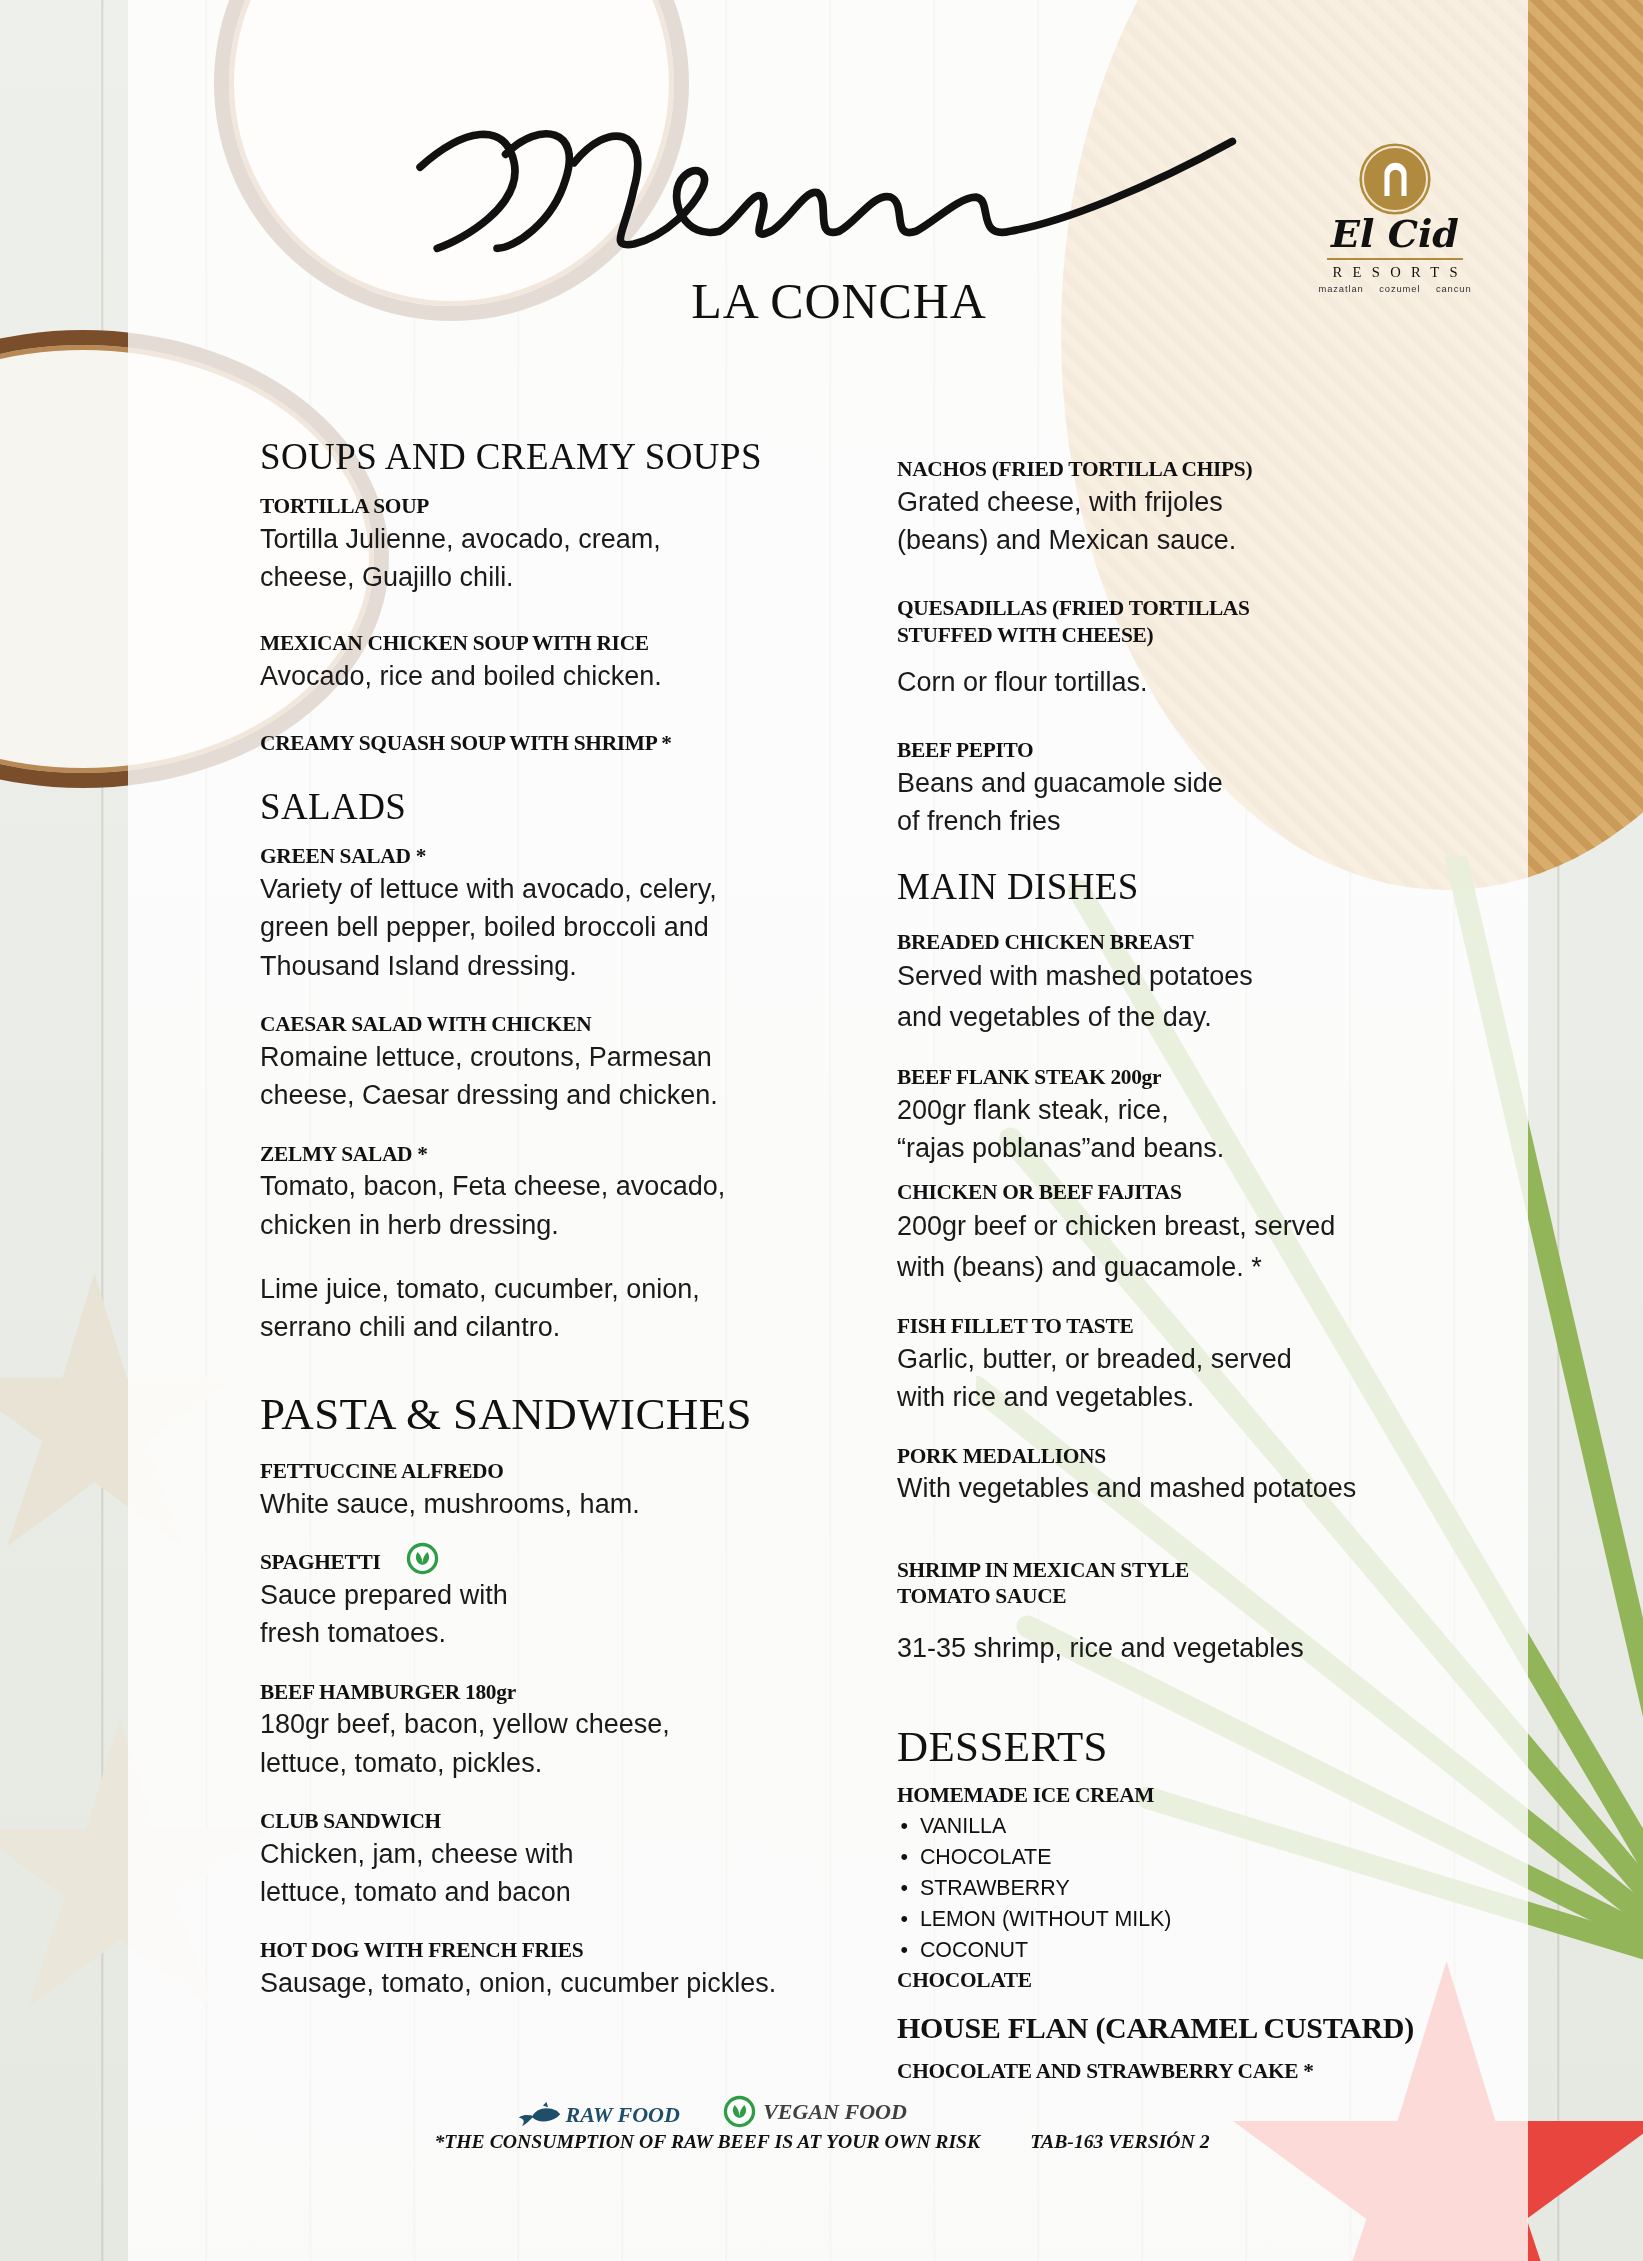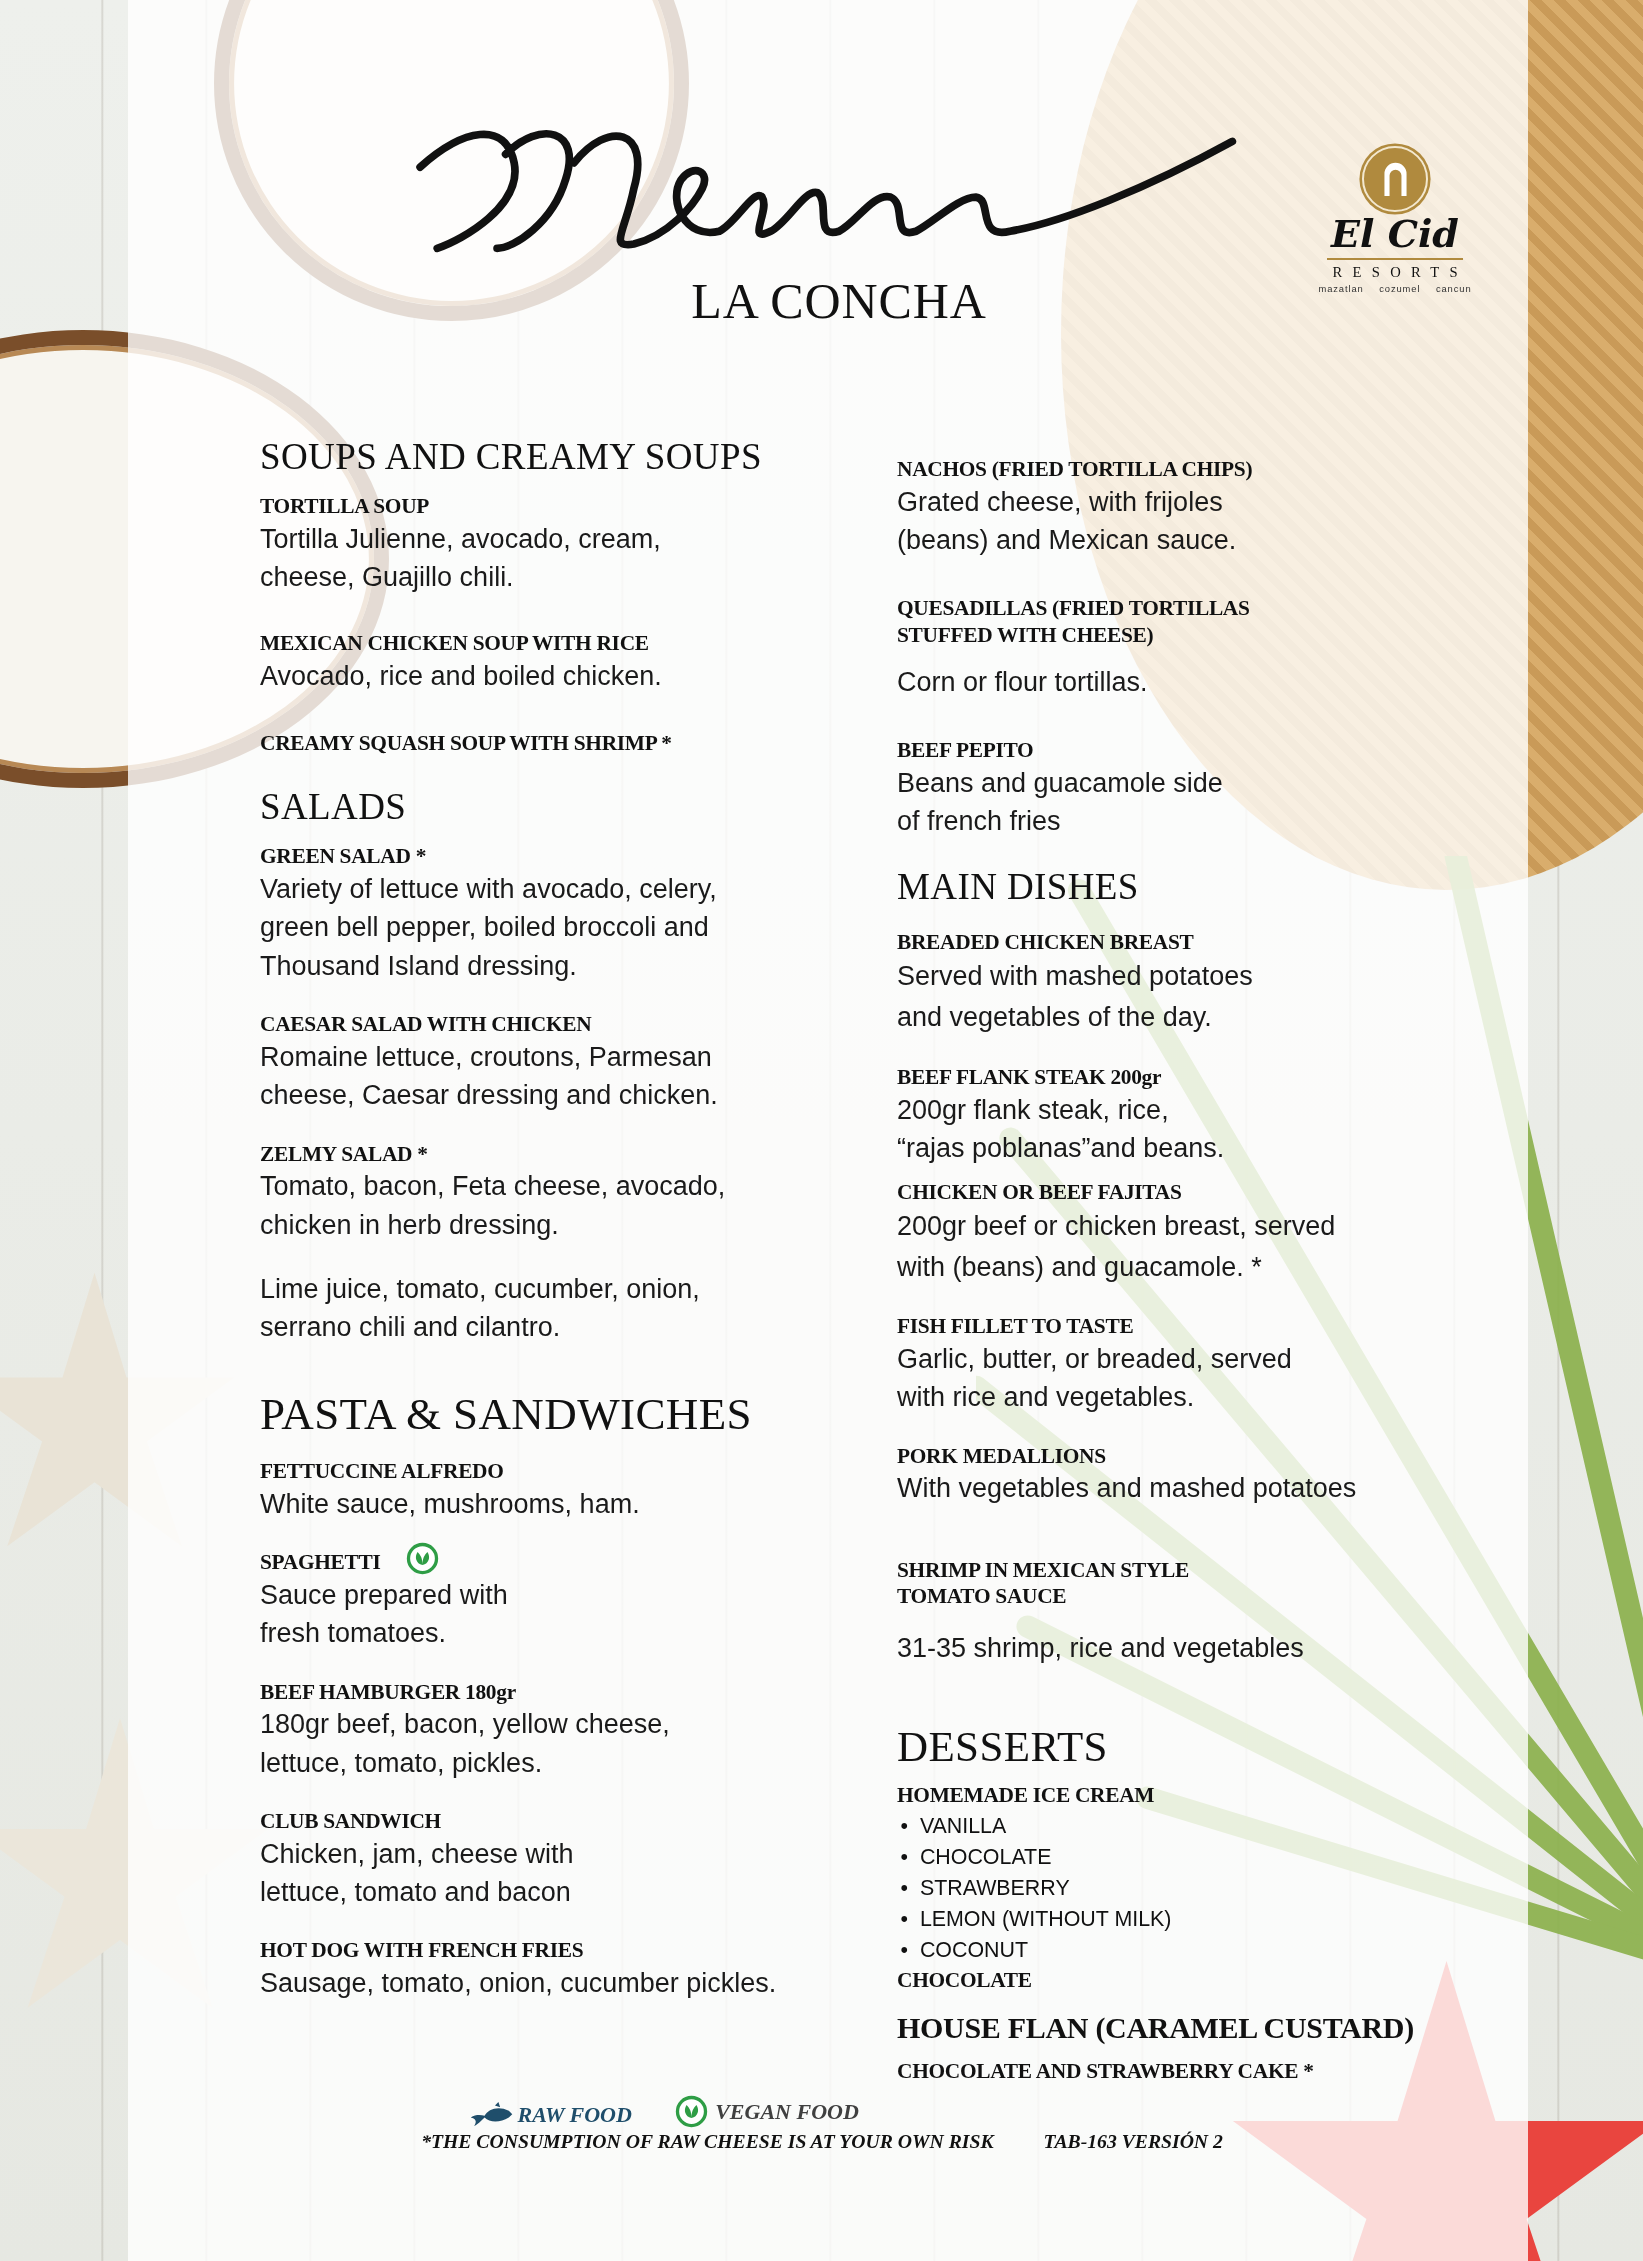--- a/index.html
+++ b/index.html
@@ -79,21 +79,21 @@
     line-height: 1.25; letter-spacing: -0.3px;
   }
   .item-desc { font-size: 27px; line-height: 1.42; color: #1a1a1a; white-space: pre-line; }
   .icon-inline { display: inline-block; vertical-align: middle; margin-left: 5.1px; }
   ul.flavors { list-style: none; margin: 1.7px 0 0; padding: 0; }
   ul.flavors li { font-size: 21.4px; line-height: 1.45; }
   ul.flavors li::before { content: "\2022"; margin: 0 12px 0 3.4px; }
   
   .footer-legend {
     position: absolute; top: 2095px; left: 0; width: 1328px; text-align: center;
-    font-family: "Liberation Serif", serif; font-style: italic; font-weight: bold; font-size: 22px;
+    font-family: "Liberation Serif", serif; font-style: italic; font-weight: bold; font-size: 22px; padding-left: 48px;
   }
   .legend-item { display: inline-flex; align-items: center; margin: 0 19px; }
   .legend-raw { color: #1f4e6b; }
   .legend-vegan { color: #404040; }
   .footer-note {
     position: absolute; top: 2130px; left: 0; width: 1644px; text-align: center;
     font-family: "Liberation Serif", serif; font-style: italic; font-weight: bold; font-size: 19.7px;
   }
   .footer-note span + span { margin-left: 45px; }
 </style>
@@ -288,16 +288,16 @@
   </span>
   <span class="legend-item legend-vegan">
     <svg width="33" height="33" viewBox="0 0 40 40" style="margin-right:6.8px">
       <circle cx="20" cy="20" r="17" fill="#fff" stroke="#2e9d45" stroke-width="4"></circle>
       <path d="M20 28 C12 26, 10 18, 14 12 C18 16, 20 20, 20 28 Z M20 28 C28 26, 30 18, 26 12 C22 16, 20 20, 20 28 Z" fill="#2e9d45"></path>
     </svg>
     <span>VEGAN FOOD</span>
   </span>
 </div>
 <div class="footer-note">
-  <span>*THE CONSUMPTION OF RAW CHEESE IS AT YOUR OWN RISK</span>
+  <span>*THE CONSUMPTION OF RAW BEEF IS AT YOUR OWN RISK</span>
   <span>TAB-163 VERSIÓN  2</span>
 </div>
 
 
 </body></html>

